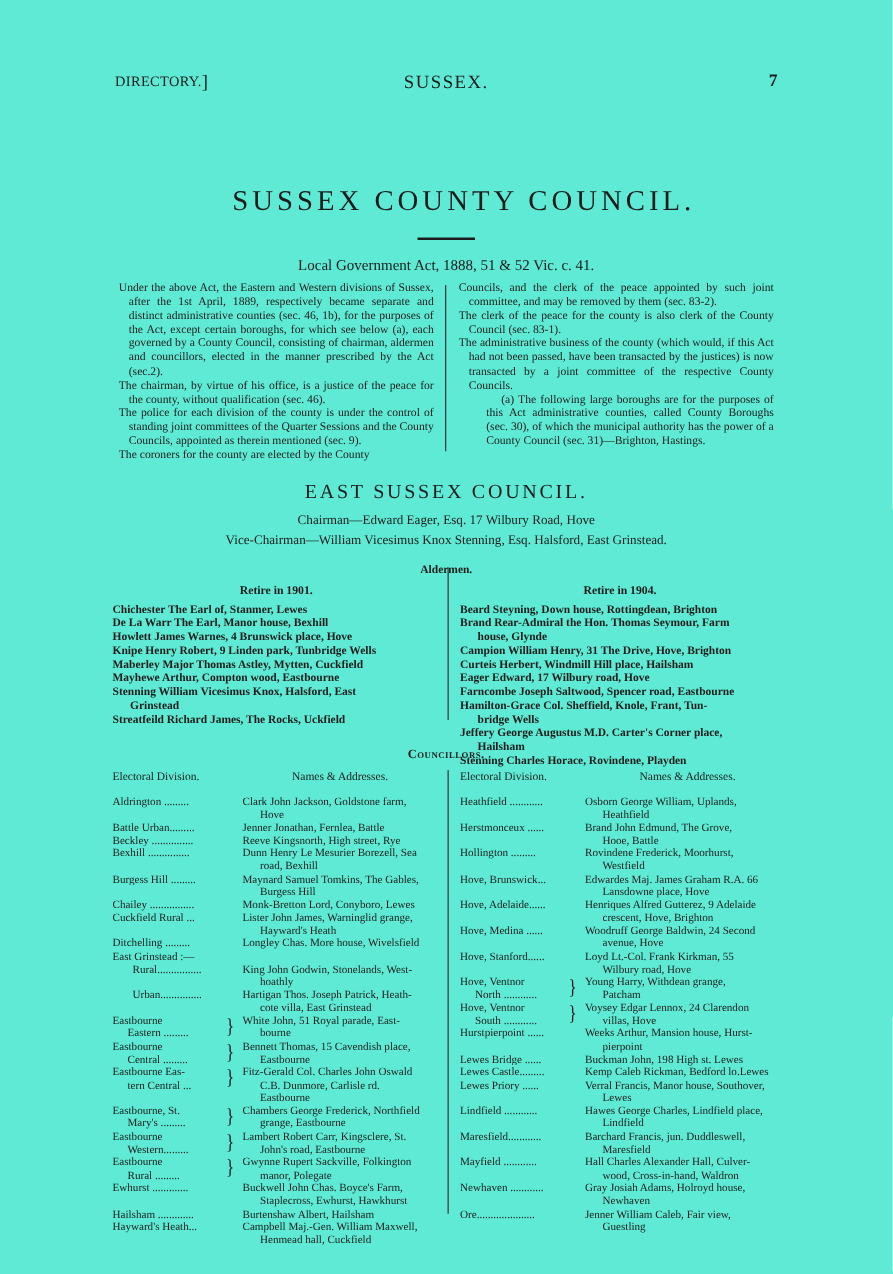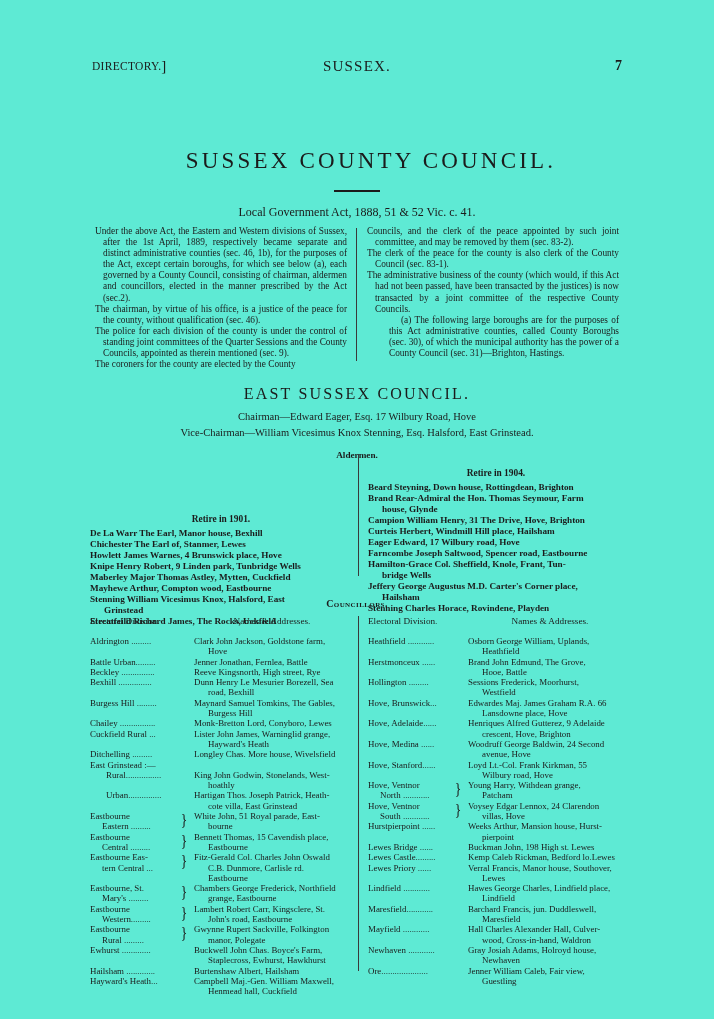--- a/index.html
+++ b/index.html
@@ -162,21 +162,21 @@
   .aldermen {
     position: absolute;
     left: 90px;
     top: 468px;
     width: 534px;
     font-size: 9.2px;
     line-height: 11px;
     font-weight: bold;
   }
   .ald-col { position: absolute; top: 0; }
-  .ald-col.left  { left: 0;    width: 262px; margin-top: 46px; }
+  .ald-col.left  { left: 0;    width: 262px; }
   .ald-col.right { left: 278px; width: 256px; }
   .ald-head {
     text-align: center;
     margin-bottom: 3px;
     font-size: 9.4px;
   }
   .ald-head.right-head { text-align: center; }
   .ald-entry {
     text-indent: 0;
     padding-left: 10px;
@@ -317,22 +317,22 @@
   <div class="officer-line chairman">Chairman—Edward Eager, Esq. 17 Wilbury Road, Hove</div>
   <div class="officer-line vice">Vice-Chairman—William Vicesimus Knox  Stenning, Esq. Halsford, East Grinstead.</div>
 
   <div class="section-label aldermen">Aldermen.</div>
 
   <div class="aldermen">
     <div class="ald-divider"></div>
 
     <div class="ald-col left">
       <div class="ald-head">Retire in 1901.</div>
+      <div class="ald-entry"><span>Chichester The Earl of, Stanmer, Lewes</span></div>
       <div class="ald-entry"><span>De La Warr The Earl, Manor house, Bexhill</span></div>
-      <div class="ald-entry"><span>Chichester The Earl of, Stanmer, Lewes</span></div>
       <div class="ald-entry"><span>Howlett James Warnes, 4 Brunswick place, Hove</span></div>
       <div class="ald-entry"><span>Knipe Henry Robert, 9 Linden park, Tunbridge Wells</span></div>
       <div class="ald-entry"><span>Maberley Major Thomas Astley, Mytten, Cuckfield</span></div>
       <div class="ald-entry"><span>Mayhewe Arthur, Compton wood, Eastbourne</span></div>
       <div class="ald-entry"><span>Stenning William Vicesimus Knox, Halsford, East</span><span class="cont">Grinstead</span></div>
       <div class="ald-entry"><span>Streatfeild Richard James, The Rocks, Uckfield</span></div>
     </div>
 
     <div class="ald-col right">
       <div class="ald-head right-head">Retire in 1904.</div>
@@ -403,21 +403,21 @@
     <div class="coun-col right">
       <div class="coun-head">
         <span class="h-div">Electoral Division.</span>
         <span class="h-names">Names &amp; Addresses.</span>
       </div>
 
       <div class="coun-row"><span class="cell-div">Heathfield ............</span><span class="cell-name"><span>Osborn George William, Uplands,</span><span class="cont">Heathfield</span></span></div>
 
       <div class="coun-row"><span class="cell-div">Herstmonceux ......</span><span class="cell-name"><span>Brand John Edmund, The Grove,</span><span class="cont">Hooe, Battle</span></span></div>
 
-      <div class="coun-row"><span class="cell-div">Hollington .........</span><span class="cell-name"><span>Sessions Frederick, Moorhurst,</span><span class="cont">Westfield</span></span></div>
+      <div class="coun-row"><span class="cell-div">Hollington .........</span><span class="cell-name"><span>Rovindene Frederick, Moorhurst,</span><span class="cont">Westfield</span></span></div>
 
       <div class="coun-row"><span class="cell-div">Hove, Brunswick...</span><span class="cell-name"><span>Edwardes Maj. James Graham R.A. 66</span><span class="cont">Lansdowne place, Hove</span></span></div>
 
       <div class="coun-row"><span class="cell-div">Hove, Adelaide......</span><span class="cell-name"><span>Henriques Alfred Gutterez, 9 Adelaide</span><span class="cont">crescent, Hove, Brighton</span></span></div>
 
       <div class="coun-row"><span class="cell-div">Hove, Medina ......</span><span class="cell-name"><span>Woodruff George Baldwin, 24 Second</span><span class="cont">avenue, Hove</span></span></div>
 
       <div class="coun-row"><span class="cell-div">Hove, Stanford......</span><span class="cell-name"><span>Loyd Lt.-Col. Frank Kirkman, 55</span><span class="cont">Wilbury road, Hove</span></span></div>
 
       <div class="coun-row brace-row"><span class="cell-div"><span class="dl1">Hove, Ventnor</span><span class="dl2">North ............</span><span class="brace-glyph">}</span></span><span class="cell-name"><span>Young Harry, Withdean grange,</span><span class="cont">Patcham</span></span></div>

